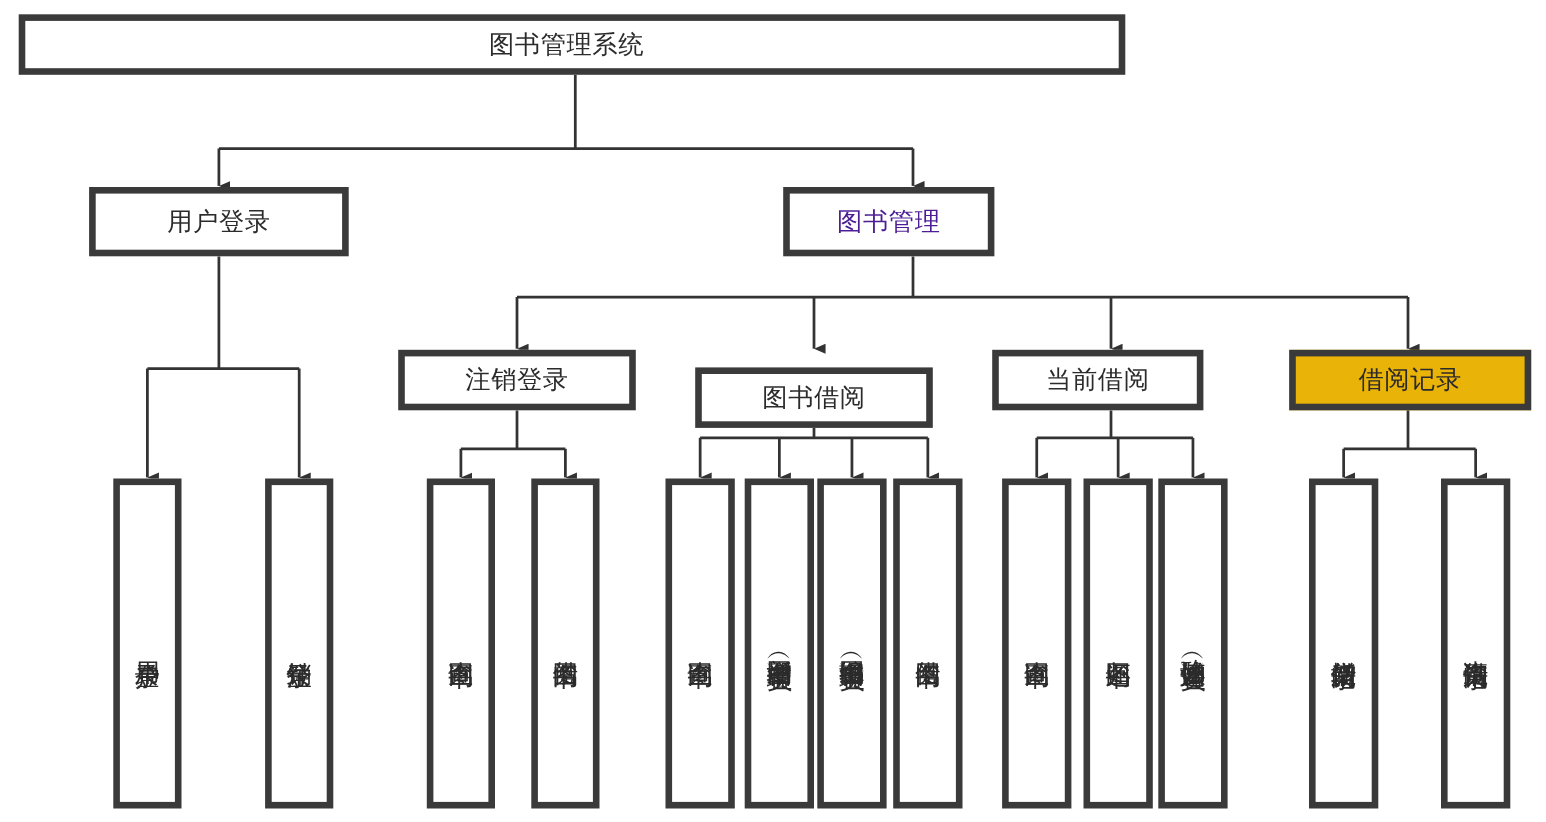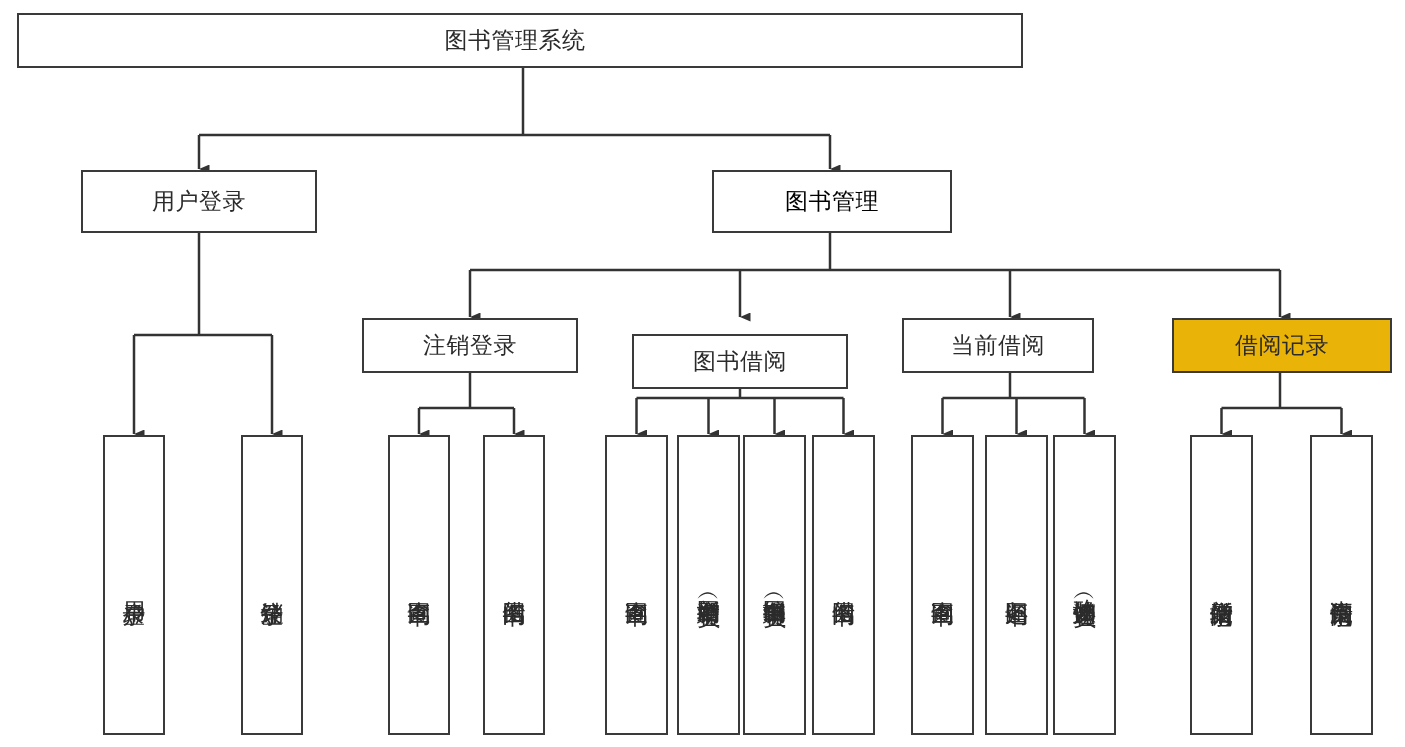--- a/index.html
+++ b/index.html
@@ -21,21 +21,21 @@
     position: absolute;
     left: 0;
     top: 0;
     width: 1405px;
     height: 747px;
   }
   .node {
     position: absolute;
     box-sizing: border-box;
     background: #ffffff;
-    border: 2px solid #404040;
+    border: 6px solid #404040;
     display: flex;
     align-items: center;
     justify-content: center;
     color: #2b2b2b;
   }
   .node.horizontal {
     font-size: 23px;
     line-height: 1.25;
     letter-spacing: 0.5px;
   }
@@ -123,21 +123,21 @@
       </g>
   </svg>
 
   <div id="nodes">
       <div class="node horizontal root" style="left: 17px; top: 13px; width: 1006px; height: 55px; border-color: rgb(58, 58, 58); background: rgb(255, 255, 255); color: rgb(43, 43, 43);">
         <span class="node-label">图书管理系统</span>
       </div>
       <div class="node horizontal" style="left: 81px; top: 170px; width: 236px; height: 63px; border-color: rgb(58, 58, 58); background: rgb(255, 255, 255); color: rgb(43, 43, 43);">
         <span class="node-label">用户登录</span>
       </div>
-      <div class="node horizontal" style="left: 712px; top: 170px; width: 240px; height: 63px; border-color: rgb(58, 58, 58); background: rgb(255, 255, 255); color: #000000;">
+      <div class="node horizontal" style="left: 712px; top: 170px; width: 192px; height: 63px; border-color: rgb(58, 58, 58); background: rgb(255, 255, 255); color: #4c1d95;">
         <span class="node-label">图书管理</span>
       </div>
       <div class="node horizontal" style="left: 362px; top: 318px; width: 216px; height: 55px; border-color: rgb(58, 58, 58); background: rgb(255, 255, 255); color: rgb(43, 43, 43);">
         <span class="node-label">注销登录</span>
       </div>
       <div class="node horizontal" style="left: 632px; top: 334px; width: 216px; height: 55px; border-color: rgb(58, 58, 58); background: rgb(255, 255, 255); color: rgb(43, 43, 43);">
         <span class="node-label">图书借阅</span>
       </div>
       <div class="node horizontal" style="left: 902px; top: 318px; width: 192px; height: 55px; border-color: rgb(58, 58, 58); background: rgb(255, 255, 255); color: rgb(43, 43, 43);">
         <span class="node-label">当前借阅</span>

